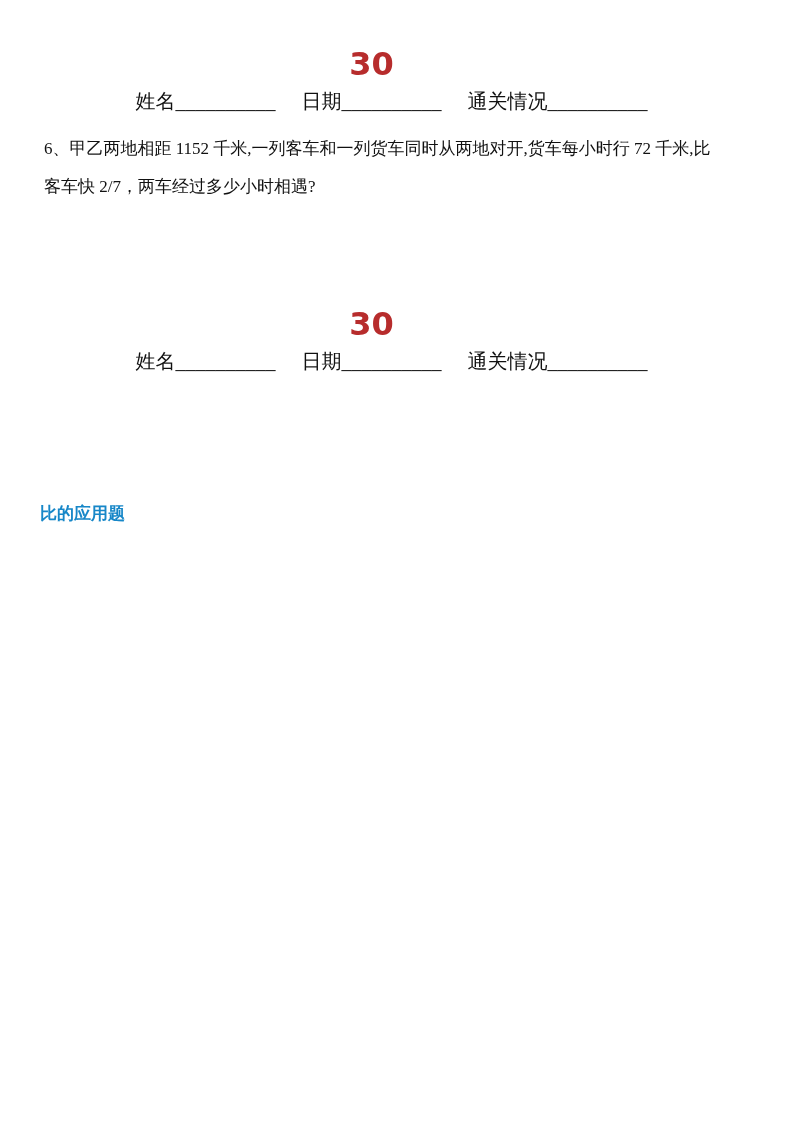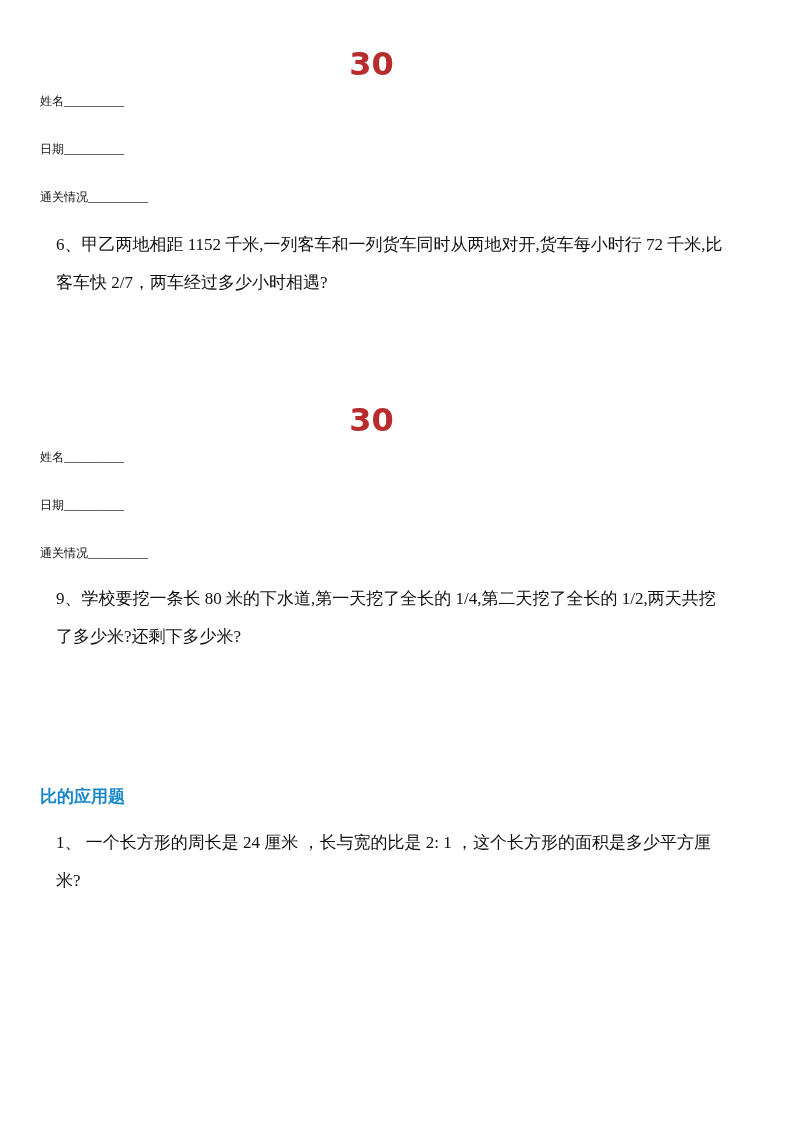--- a/index.html
+++ b/index.html
@@ -23,44 +23,43 @@
     font-size: 32px;
     line-height: 36px;
     color: #b72c2c;
   }
   .title.t2 { margin-top: 100px; }
   .fields {
     display: flex;
     justify-content: center;
     gap: 26px;
     margin: 8px 20px 0 0;
-    font-size: 12px;
+    font-size: 20px;
     line-height: 22px;
     color: #111111;
-    flex-direction: column;
   }
   .problem {
-    margin: 16px;
+    margin: 4px;
     font-size: 17px;
     line-height: 38px;
     white-space: pre;
     color: #111111;
   }
   .p6 { margin-top: 18px; }
   .p7 { margin-top: 90px; }
   .p8 { margin-top: 88px; }
   .p9 { margin-top: 16px; }
   .p1 { margin-top: 14px; }
   .blue-heading {
     margin: 130px 0 0 0;
     font-size: 17px;
     line-height: 24px;
     font-weight: bold;
     color: #1787c8;
-    font-family: Liberation Mono, monospace;
+    font-family: Liberation Serif, serif;
   }
 </style>
 </head>
 <body>
 
 <div class="page">
 
   <section>
     <h1 class="title t1">30</h1>
     <div class="fields">
@@ -72,23 +71,19 @@
 客车快 2/7，两车经过多少小时相遇?</p>
   </section>
 
   <section>
     <h1 class="title t2">30</h1>
     <div class="fields">
       <span>姓名__________</span>
       <span>日期__________</span>
       <span>通关情况__________</span>
     </div>
-    <p class="problem p9">9、学校要挖一条长 80 米的下水道,第一天挖了全长的 1/4,第二天挖了全长的 1/2,两天共挖
-了多少米?还剩下多少米?</p>
   </section>
 
   <section>
     <h2 class="blue-heading">比的应用题</h2>
-    <p class="problem p1">1、 一个长方形的周长是 24 厘米 ，长与宽的比是 2: 1 ，这个长方形的面积是多少平方厘
-米?</p>
   </section>
 
 </div>
 
 </body></html>

